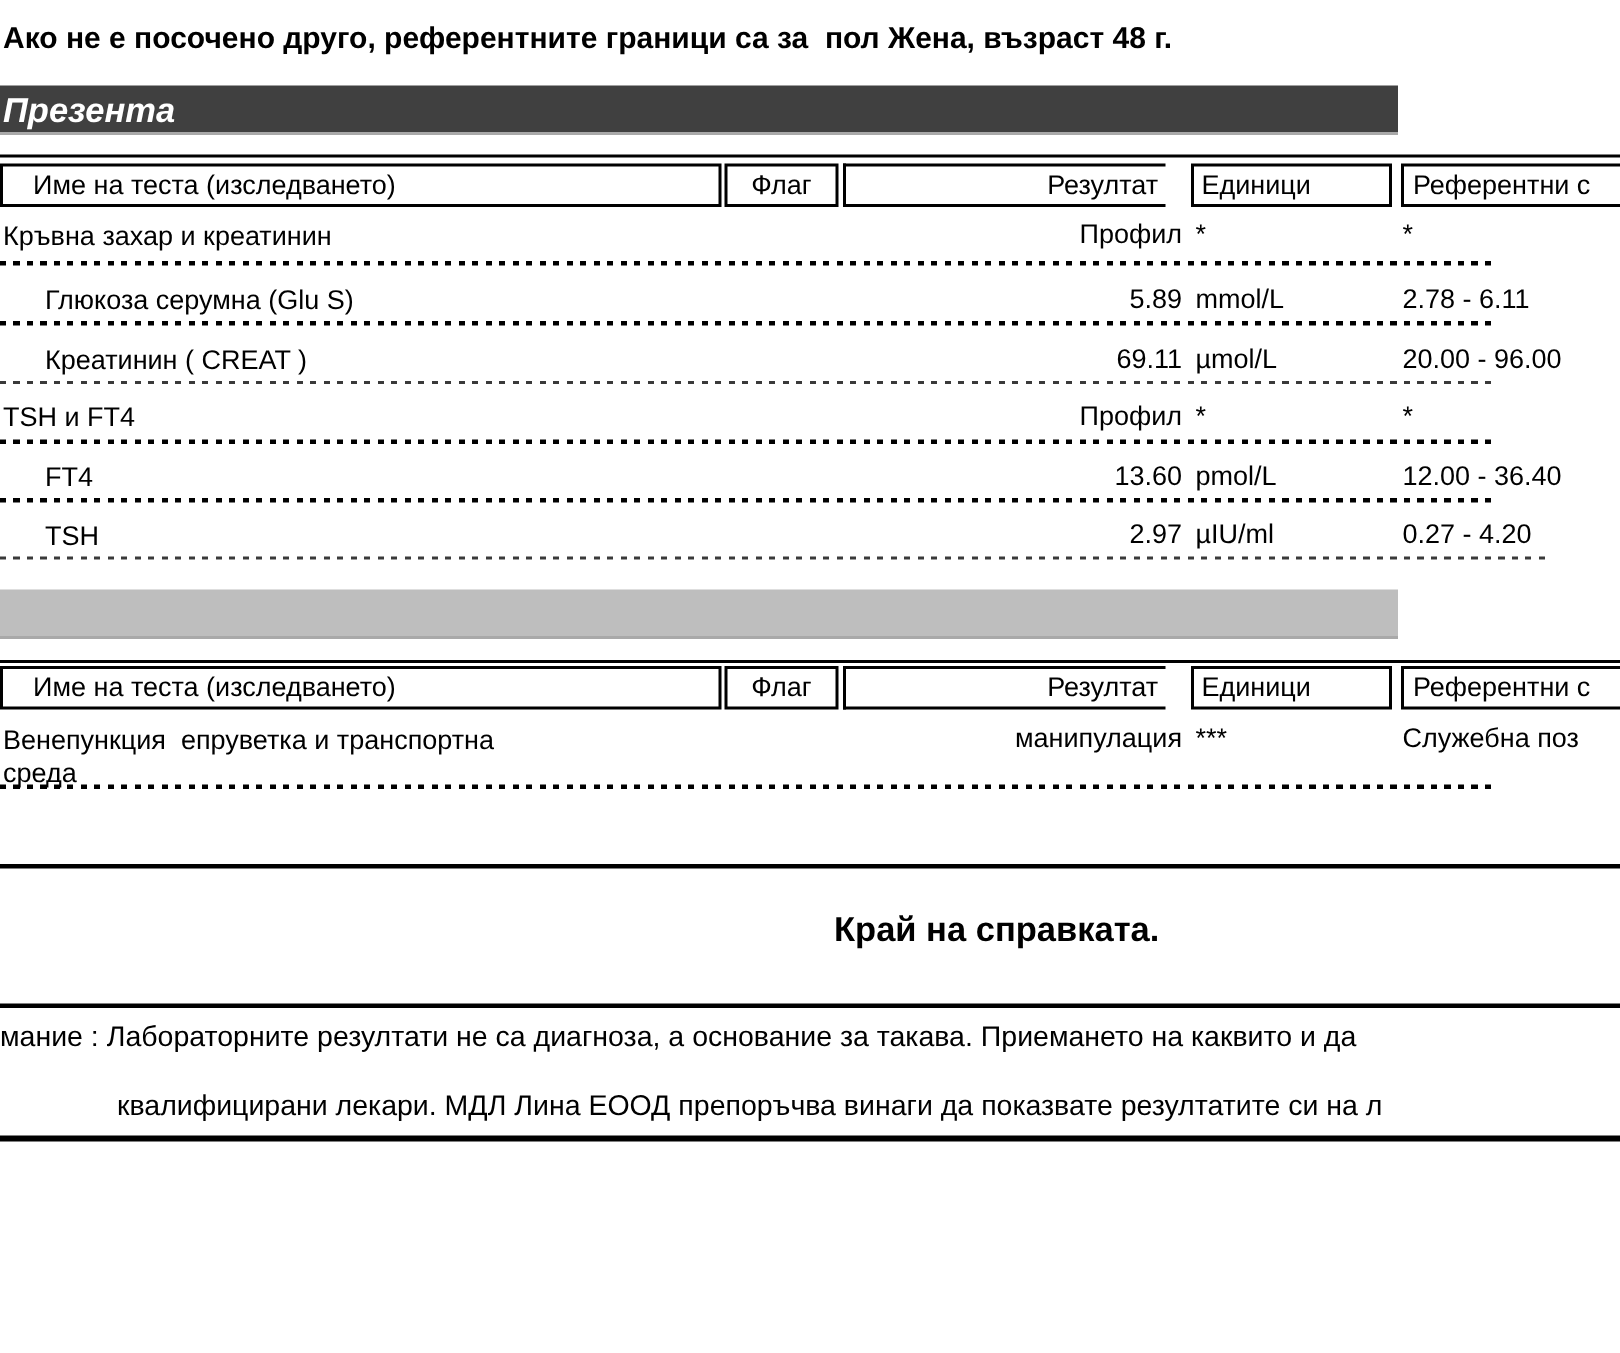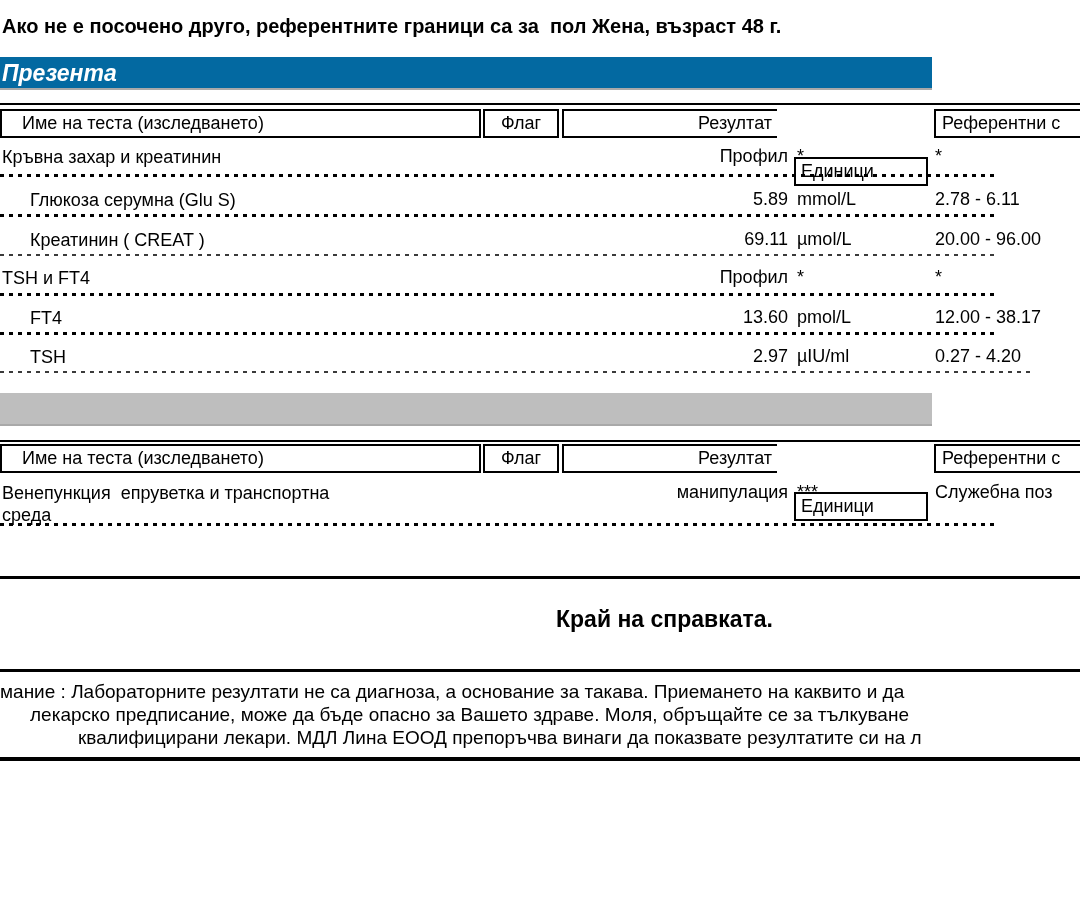--- a/index.html
+++ b/index.html
@@ -23,21 +23,21 @@
   #tline1 { top:103px; } #tline2 { top:440px; }
 
   
   .thead { position:absolute; left:0; width:1180px; }
   #thead1 { top:109px; } #thead2 { top:444px; }
   .hc { position:absolute; top:0; height:29px; box-sizing:border-box; border:2px solid #000;
         display:flex; align-items:center; font-size:18px; white-space:pre; background:#fff; overflow:hidden; }
   .hc-name   { left:0;    width:481px; padding-left:20px; }
   .hc-flag   { left:483px; width:76px;  justify-content:center; }
   .hc-result { left:562px; width:215px; justify-content:flex-end; padding-right:5px; border-right:none; }
-  .hc-units  { left:794px; width:134px; padding-left:5px;margin-top:48px; }
+  .hc-units  { left:794px; width:134px; padding-left:5px; }
   .hc-ref    { left:934px; width:246px; padding-left:6px; }
 
   
   .rows { position:absolute; left:0; top:0; width:1080px; height:0; }
   .trow { position:absolute; left:0; width:996px; font-size:18px; }
   .trow .c-name   { position:absolute; left:2px;  top:var(--tt); width:430px; line-height:22px; white-space:pre-wrap; }
   .trow.indent .c-name { left:30px; }
   .trow .c-result { position:absolute; left:460px; top:var(--tt); width:328px; text-align:right; white-space:pre; }
   .trow .c-units  { position:absolute; left:797px; top:var(--tt); white-space:pre; }
   .trow .c-ref    { position:absolute; left:935px; top:var(--tt); white-space:pre; }
@@ -68,21 +68,21 @@
   #disc2 { left:30px; top:704px; }
   #disc3 { left:78px; top:727px; }
 </style>
 </head>
 <body>
 
 <div id="page">
 
   <div id="ref-note">Ако не е посочено друго, референтните граници са за  пол Жена, възраст 48 г.</div>
 
-  <div id="bar1" class="section-bar" style="background: #0369a1;">
+  <div id="bar1" class="section-bar" style="background: #404040;">
     <span class="stitle" style="color: rgb(255, 255, 255);">Презента</span>
   </div>
 
   <div id="tline1" class="tline"></div>
   <div id="thead1" class="thead">
     <div class="hc hc-name">Име на теста (изследването)</div>
     <div class="hc hc-flag">Флаг</div>
     <div class="hc hc-result">Резултат</div>
     <div class="hc hc-units">Единици</div>
     <div class="hc hc-ref">Референтни с</div>
@@ -113,21 +113,21 @@
         <span class="c-name">TSH и FT4</span>
         <span class="c-result">Профил</span>
         <span class="c-units">*</span>
         <span class="c-ref">*</span>
         <div class="sep"></div>
       </div>
       <div class="trow sep-bold indent">
         <span class="c-name">FT4</span>
         <span class="c-result">13.60</span>
         <span class="c-units">pmol/L</span>
-        <span class="c-ref">12.00 - 38.17</span>
+        <span class="c-ref">12.00 - 36.40</span>
         <div class="sep"></div>
       </div>
       <div class="trow sep-thin indent">
         <span class="c-name">TSH</span>
         <span class="c-result">2.97</span>
         <span class="c-units">µIU/ml</span>
         <span class="c-ref">0.27 - 4.20</span>
         <div class="sep"></div>
       </div>
     </div>
@@ -153,17 +153,16 @@
         <span class="c-ref">Служебна поз</span>
         <div class="sep"></div>
       </div>
     </div>
 
   <div id="thick1" class="thick"></div>
   <div id="end-note">Край на справката.</div>
   <div id="thick2" class="thick"></div>
 
   <div id="disc1" class="disc">мание : Лабораторните резултати не са диагноза, а основание за такава. Приемането на каквито и да</div>
-  <div id="disc2" class="disc">лекарско предписание, може да бъде опасно за Вашето здраве. Моля, обръщайте се за тълкуване</div>
   <div id="disc3" class="disc">квалифицирани лекари. МДЛ Лина ЕООД препоръчва винаги да показвате резултатите си на л</div>
 
   <div id="thick3" class="thick"></div>
 </div>
 
 </body></html>

